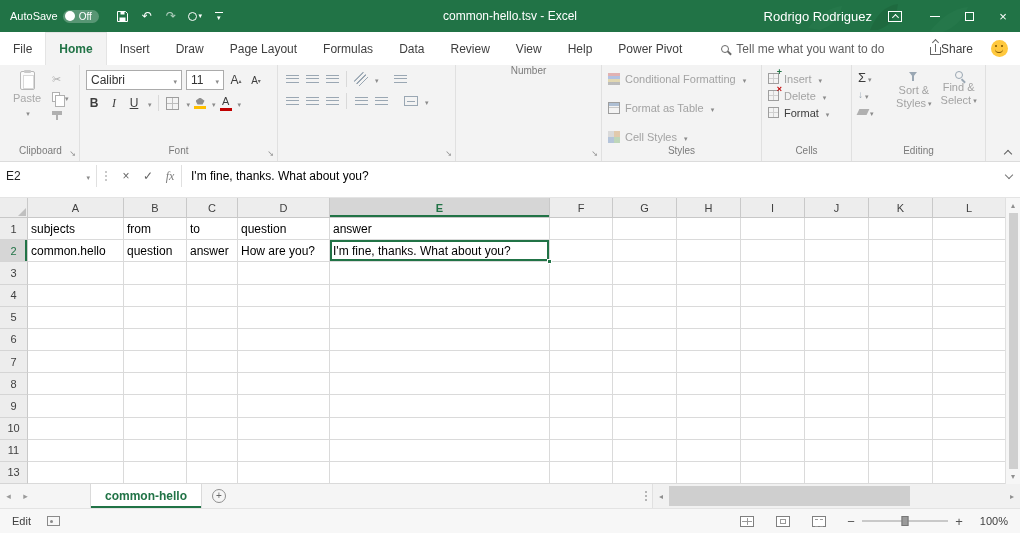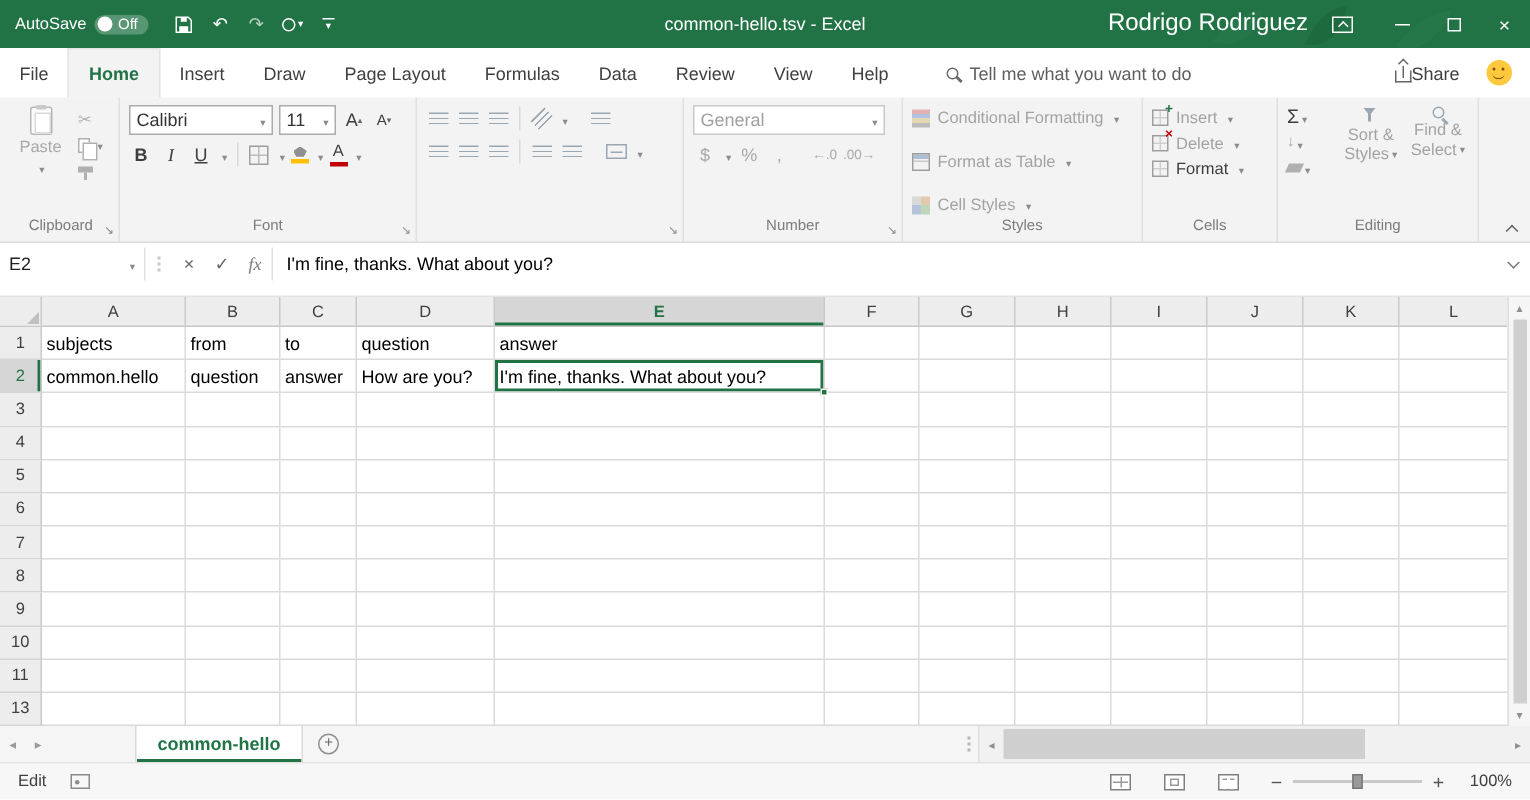--- a/index.html
+++ b/index.html
@@ -17,21 +17,21 @@
 .qat{display:flex;align-items:center;margin-left:14px;gap:4px;}
 .qbtn{min-width:20px;height:22px;display:flex;align-items:center;justify-content:center;font-size:12px;color:#fff;}
 .redo{opacity:.65;}
 .touch-circle{width:9px;height:9px;border:1px solid #fff;border-radius:50%;display:inline-block;}
 .dd-w::after{content:"▾";font-size:7px;color:#fff;margin-left:2px;}
 .qat-custom{display:flex;flex-direction:column;align-items:center;line-height:1;}
 .qat-custom .bar{width:8px;height:1px;background:#fff;margin-bottom:1px;}
 .qat-custom::after{content:"▾";font-size:7px;}
 .tb-title{position:absolute;left:300px;right:300px;text-align:center;font-size:12px;pointer-events:none;}
 .tb-right{margin-left:auto;display:flex;align-items:center;height:100%;}
-.tb-user{font-size:16px;margin-right:16px;}
+.tb-user{font-size:13px;margin-right:16px;}
 .rdo-box{width:14px;height:11px;border:1px solid #fff;display:flex;justify-content:center;margin-right:16px;}
 .rdo-box::after{content:"";width:4px;height:4px;border-left:1px solid #fff;border-top:1px solid #fff;transform:rotate(45deg);margin-top:3px;}
 .wbtn{width:34px;height:32px;display:flex;align-items:center;justify-content:center;font-size:13px;color:#fff;}
 .ic-min{width:10px;height:1px;background:#fff;display:block;}
 .ic-max{width:9px;height:9px;border:1px solid #fff;display:block;}
 
 
 .tabrow{flex:0 0 33px;background:#fff;display:flex;align-items:center;}
 .tabs{display:flex;height:100%;}
 .tab{padding:0 13px;display:flex;align-items:center;font-size:12px;color:#3f3f3f;}
@@ -249,20 +249,21 @@
         <div class="tab">File</div>
         <div class="tab active">Home</div>
         <div class="tab">Insert</div>
         <div class="tab">Draw</div>
         <div class="tab">Page Layout</div>
         <div class="tab">Formulas</div>
         <div class="tab">Data</div>
         <div class="tab">Review</div>
         <div class="tab">View</div>
         <div class="tab">Help</div>
+        <div class="tab">Power Pivot</div>
       </div>
     <div class="tellme">
       <span class="mag-icon"></span>
       <span>Tell me what you want to do</span>
     </div>
     <div class="share-btn">
       <span class="share-icon"></span>
       <span>Share</span>
     </div>
     <div class="feedback"></div>
@@ -381,37 +382,20 @@
           <span class="fbtn">
               <span class="merge-icon"></span>
             </span>
             <span class="dd"></span>
         </div>
       </div>
       <span class="launcher"></span>
     </div>
 
     <div class="rgroup" style="width:146px">
-      <div class="rg-content col">
-        <div class="frow">
-          <div class="combo disc" style="width:128px">
-            <span>General</span>
-              <span class="dd"></span>
-          </div>
-        </div>
-        <div class="frow">
-          <span class="fbtn dis">$</span>
-            <span class="dd"></span>
-          <span class="fbtn dis">%</span>
-          <span class="fbtn dis">,</span>
-          <span class="gap"></span>
-          <span class="fbtn decbtn">←.0</span>
-          <span class="fbtn decbtn">.00→</span>
-        </div>
-      </div>
       <div class="rg-label"><span>Number</span></div>
       <span class="launcher"></span>
     </div>
 
     <div class="rgroup" style="width:160px">
       <div class="rg-content col" style="gap:12px;">
         <div class="srow">
           <span class="cf-icon"></span>
           <span>Conditional Formatting</span>
             <span class="dd"></span>

